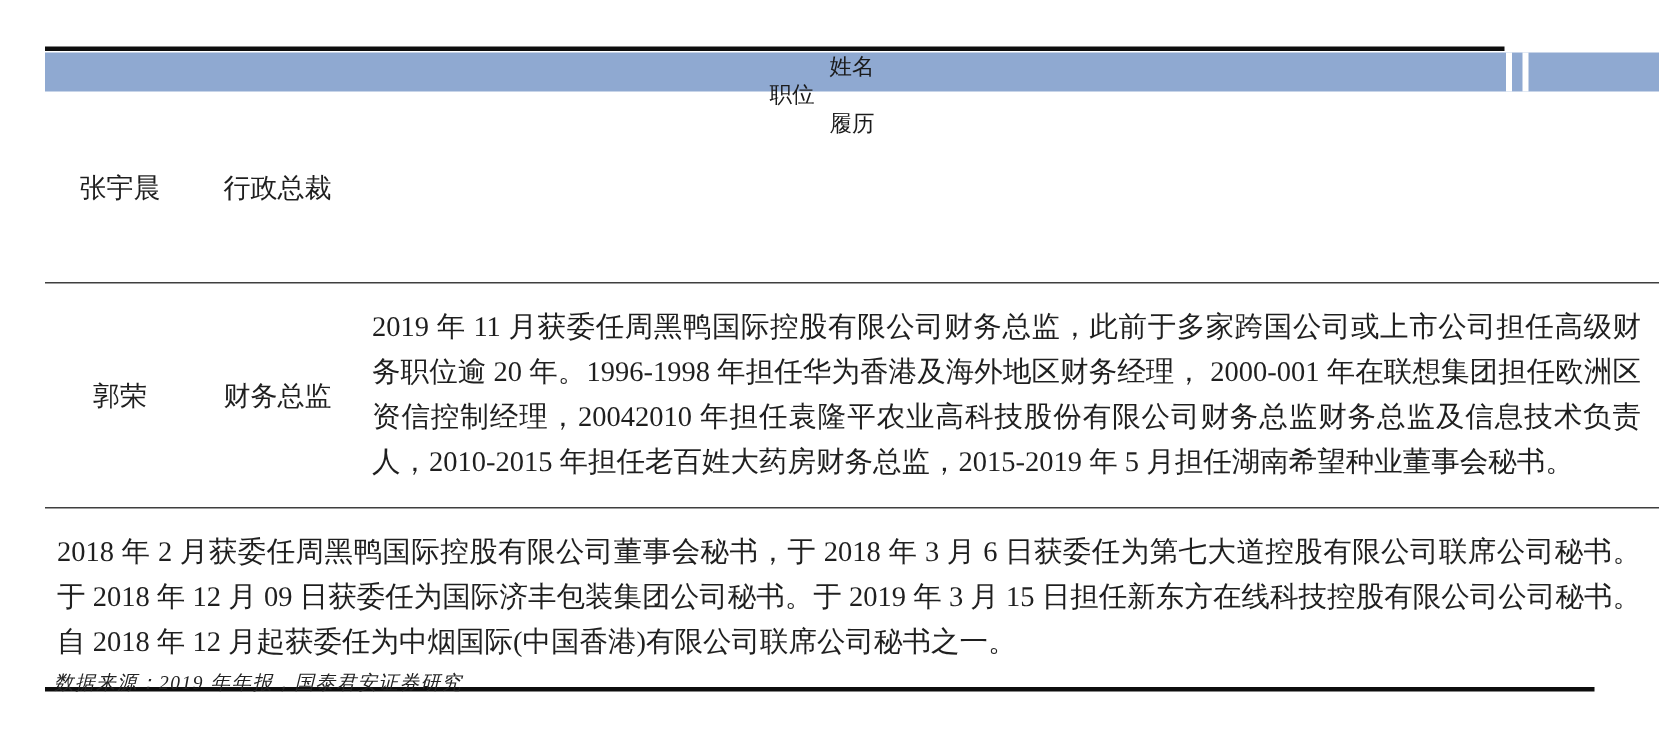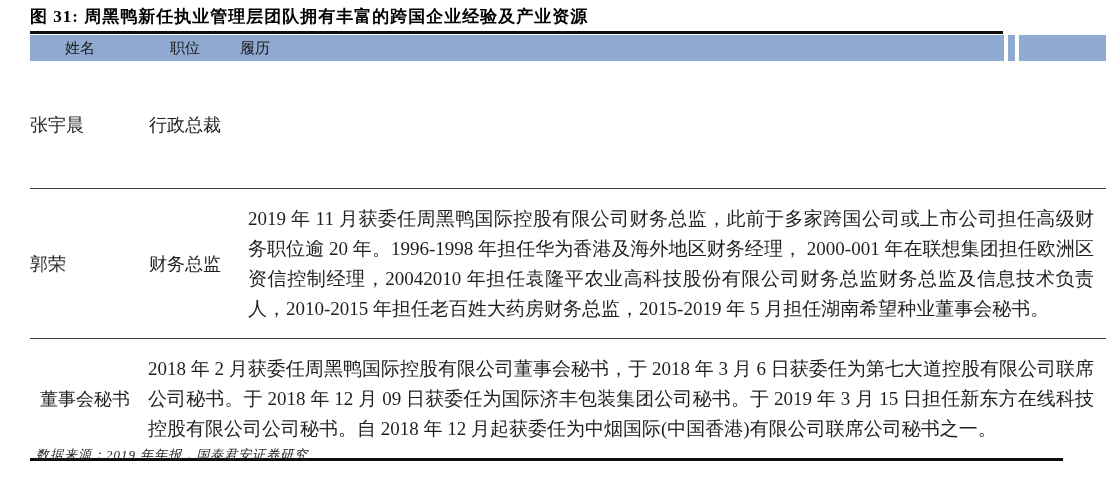--- a/index.html
+++ b/index.html
@@ -17,39 +17,39 @@
     letter-spacing:1px;
   }
   .title-rule{
     position:absolute;left:30px;top:31px;width:973px;height:3px;
     background:#0d0d0d;
   }
   .header-bar{
     position:absolute;left:30px;top:35px;width:1076px;height:26px;
     background:#8FA9D1;
     display:flex;align-items:center;
-    font-size:15px;color:#1a1a1a;
+    font-size:15px;color:#1a1a1a;flex-direction:column;
   }
   .gap{
     position:absolute;top:0;width:4px;height:26px;background:#ffffff;
   }
   .gap.g1{left:974px;}
   .gap.g2{left:985px;}
   .col-name{width:100px;text-align:center;flex:0 0 auto;}
-  .col-pos{width:110px;text-align:center;flex:0 0 auto;}
+  .col-pos{width:110px;flex:0 0 auto;}
   .col-resume{flex:1 1 auto;}
   .table-body{
     position:absolute;left:30px;top:61px;width:1076px;
   }
   .trow{
     display:flex;align-items:center;
     border-bottom:1px solid #3f3f3f;
   }
   .trow:last-child{border-bottom:none;}
-  .trow .cell-name{width:100px;flex:0 0 auto;font-size:18px;}
+  .trow .cell-name{width:100px;flex:0 0 auto;text-align:center;font-size:18px;}
   .trow .cell-pos{width:110px;flex:0 0 auto;text-align:center;font-size:18px;font-family:Liberation Serif, serif;}
   .trow .cell-resume{
     flex:1 1 auto;
     font-size:19px;line-height:30px;
     text-align:justify;
     padding:2px 12px 2px 8px;
   }
   .r1{min-height:127px;}
   .r2{min-height:149px;}
   .r3{min-height:119px;}
@@ -61,21 +61,20 @@
     position:absolute;left:36px;top:446px;width:900px;
     font-size:13px;font-style:italic;color:#222;
     letter-spacing:1px;
   }
 </style>
 </head>
 <body>
 
 <div class="canvas">
 
-  <div class="fig-title">图 31: 周黑鸭新任执业管理层团队拥有丰富的跨国企业经验及产业资源</div>
 
   <div class="title-rule"></div>
 
   <div class="header-bar">
     <div class="col-name">姓名</div>
     <div class="col-pos">职位</div>
     <div class="col-resume">履历</div>
     <div class="gap g1"></div>
     <div class="gap g2"></div>
   </div>
@@ -87,21 +86,20 @@
       <div class="cell-pos">行政总裁</div>
     </div>
 
     <div class="trow r2">
       <div class="cell-name">郭荣</div>
       <div class="cell-pos">财务总监</div>
       <div class="cell-resume">2019 年 11 月获委任周黑鸭国际控股有限公司财务总监，此前于多家跨国公司或上市公司担任高级财务职位逾 20 年。1996-1998 年担任华为香港及海外地区财务经理， 2000-001 年在联想集团担任欧洲区资信控制经理，20042010 年担任袁隆平农业高科技股份有限公司财务总监财务总监及信息技术负责人，2010-2015 年担任老百姓大药房财务总监，2015-2019 年 5 月担任湖南希望种业董事会秘书。</div>
     </div>
 
     <div class="trow r3">
-      <div class="cell-pos">董事会秘书</div>
       <div class="cell-resume">2018 年 2 月获委任周黑鸭国际控股有限公司董事会秘书，于 2018 年 3 月 6 日获委任为第七大道控股有限公司联席公司秘书。于 2018 年 12 月 09 日获委任为国际济丰包装集团公司秘书。于 2019 年 3 月 15 日担任新东方在线科技控股有限公司公司秘书。自 2018 年 12 月起获委任为中烟国际(中国香港)有限公司联席公司秘书之一。</div>
     </div>
 
   </div>
 
   <div class="bottom-rule"></div>
 
   <div class="source-line">数据来源：2019 年年报，国泰君安证券研究</div>
 
 </div>

